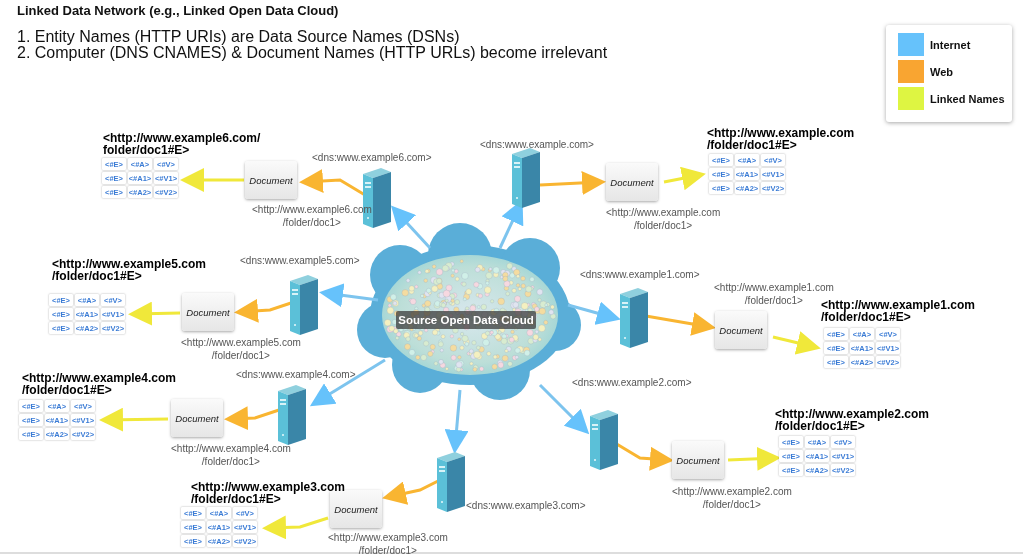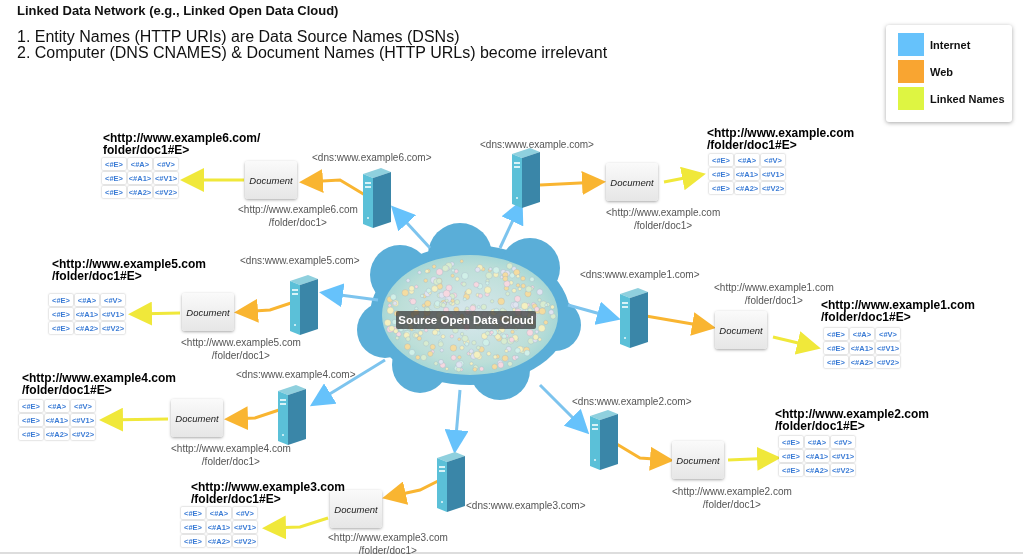--- a/index.html
+++ b/index.html
@@ -502,21 +502,21 @@
         <circle cx="5" cy="50" r="1" fill="#e8f8fb"></circle>
       </g>
     </g>
   <line x1="0" y1="553" x2="1023" y2="553" stroke="#ddd" stroke-width="2"></line>
 </svg>
 
 <div class="cloud-label">Source Open Data Cloud</div>
 
 <div class="label-abs" style="left:312px;top:151px">&lt;dns:www.example6.com&gt;</div>
 <div class="doc" style="left:245px;top:161px">Document</div>
-<div class="label-abs" style="left:238px;top:203px">
+<div class="label-abs" style="left:252px;top:203px">
     <div>&lt;http://www.example6.com</div>
     <div>/folder/doc1&gt;</div>
   </div>
 <div class="uri-title" style="left:103px;top:132px">
     <div>&lt;http://www.example6.com/</div>
     <div>folder/doc1#E&gt;</div>
   </div>
 <div class="grid" style="left:102px;top:158px">
     <div class="cell">&lt;#E&gt;</div>
     <div class="cell">&lt;#A&gt;</div>
@@ -610,21 +610,21 @@
     <div class="cell">&lt;#A&gt;</div>
     <div class="cell">&lt;#V&gt;</div>
     <div class="cell">&lt;#E&gt;</div>
     <div class="cell">&lt;#A1&gt;</div>
     <div class="cell">&lt;#V1&gt;</div>
     <div class="cell">&lt;#E&gt;</div>
     <div class="cell">&lt;#A2&gt;</div>
     <div class="cell">&lt;#V2&gt;</div>
   </div>
 
-<div class="label-abs" style="left:572px;top:395px">&lt;dns:www.example2.com&gt;</div>
+<div class="label-abs" style="left:572px;top:376px">&lt;dns:www.example2.com&gt;</div>
 <div class="doc" style="left:672px;top:441px">Document</div>
 <div class="label-abs" style="left:672px;top:485px">
     <div>&lt;http://www.example2.com</div>
     <div>/folder/doc1&gt;</div>
   </div>
 <div class="uri-title" style="left:775px;top:408px">
     <div>&lt;http://www.example2.com</div>
     <div>/folder/doc1#E&gt;</div>
   </div>
 <div class="grid" style="left:779px;top:436px">

